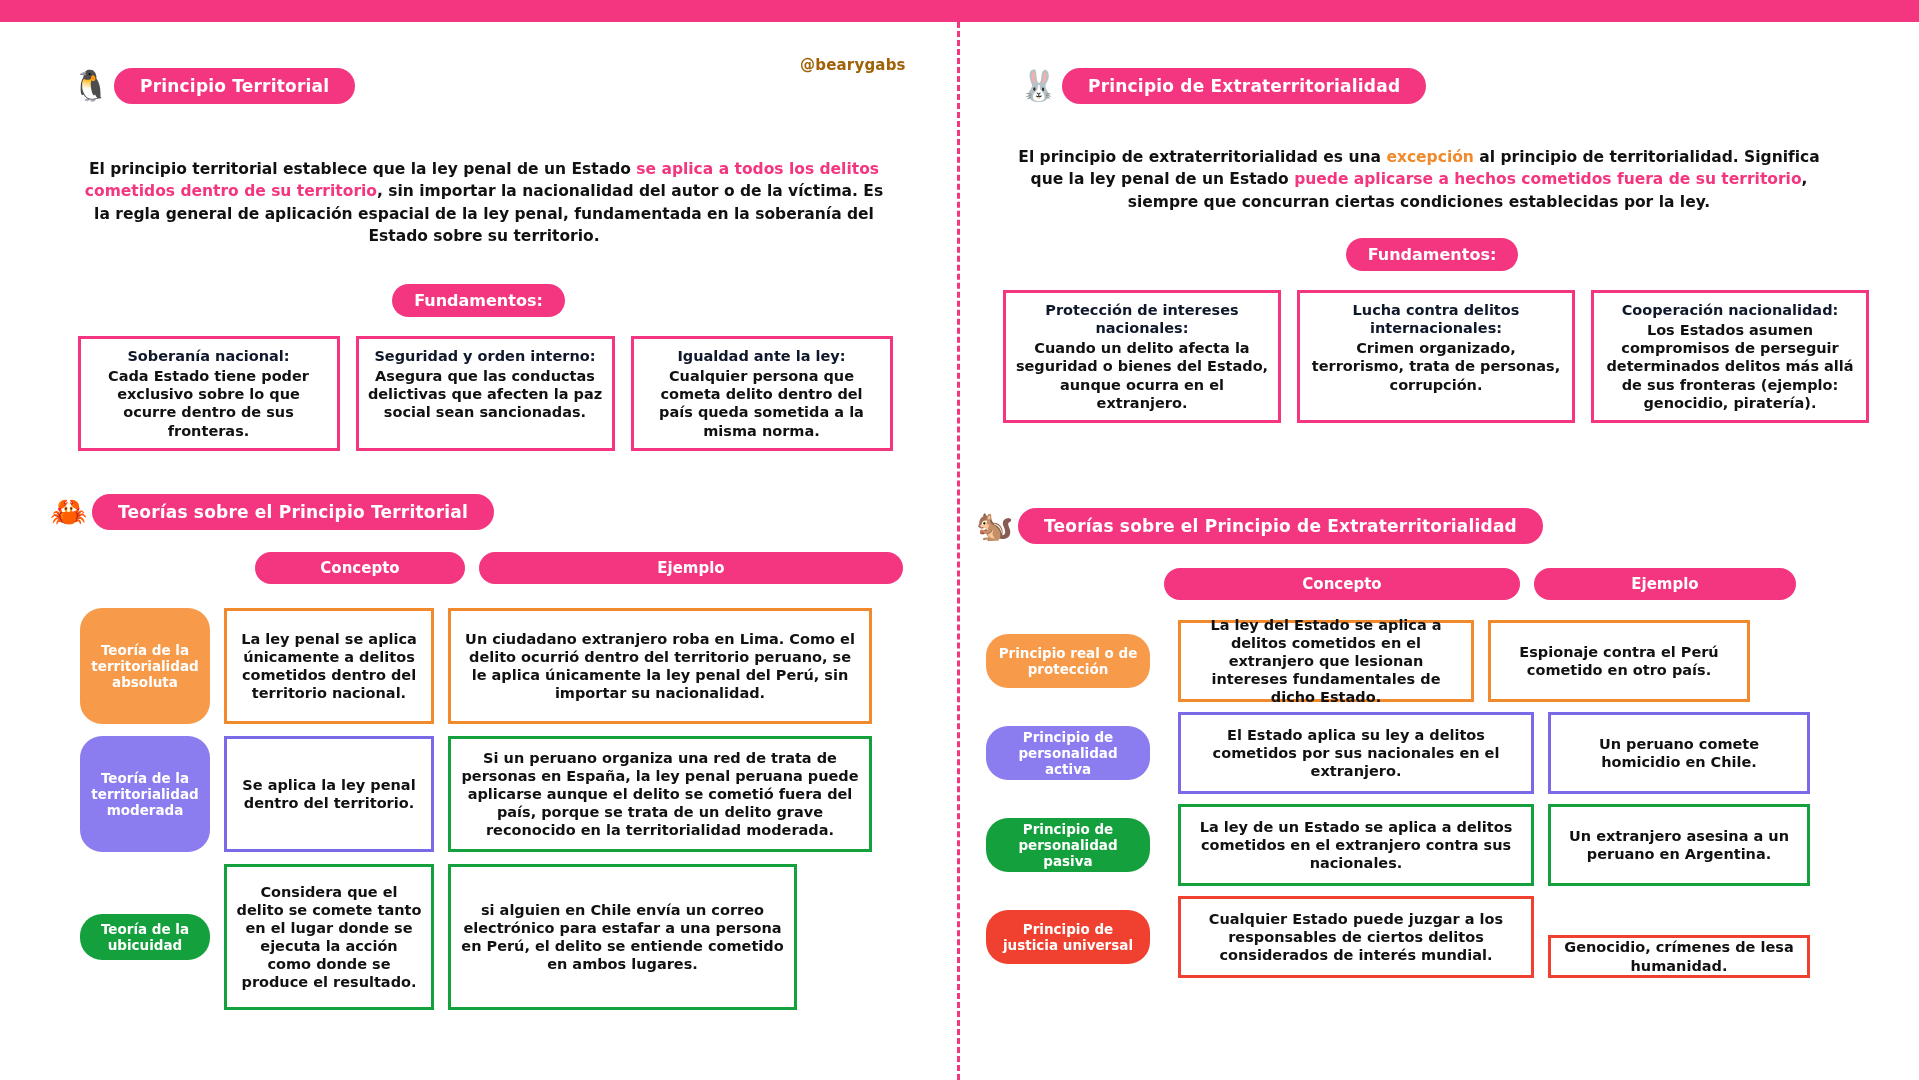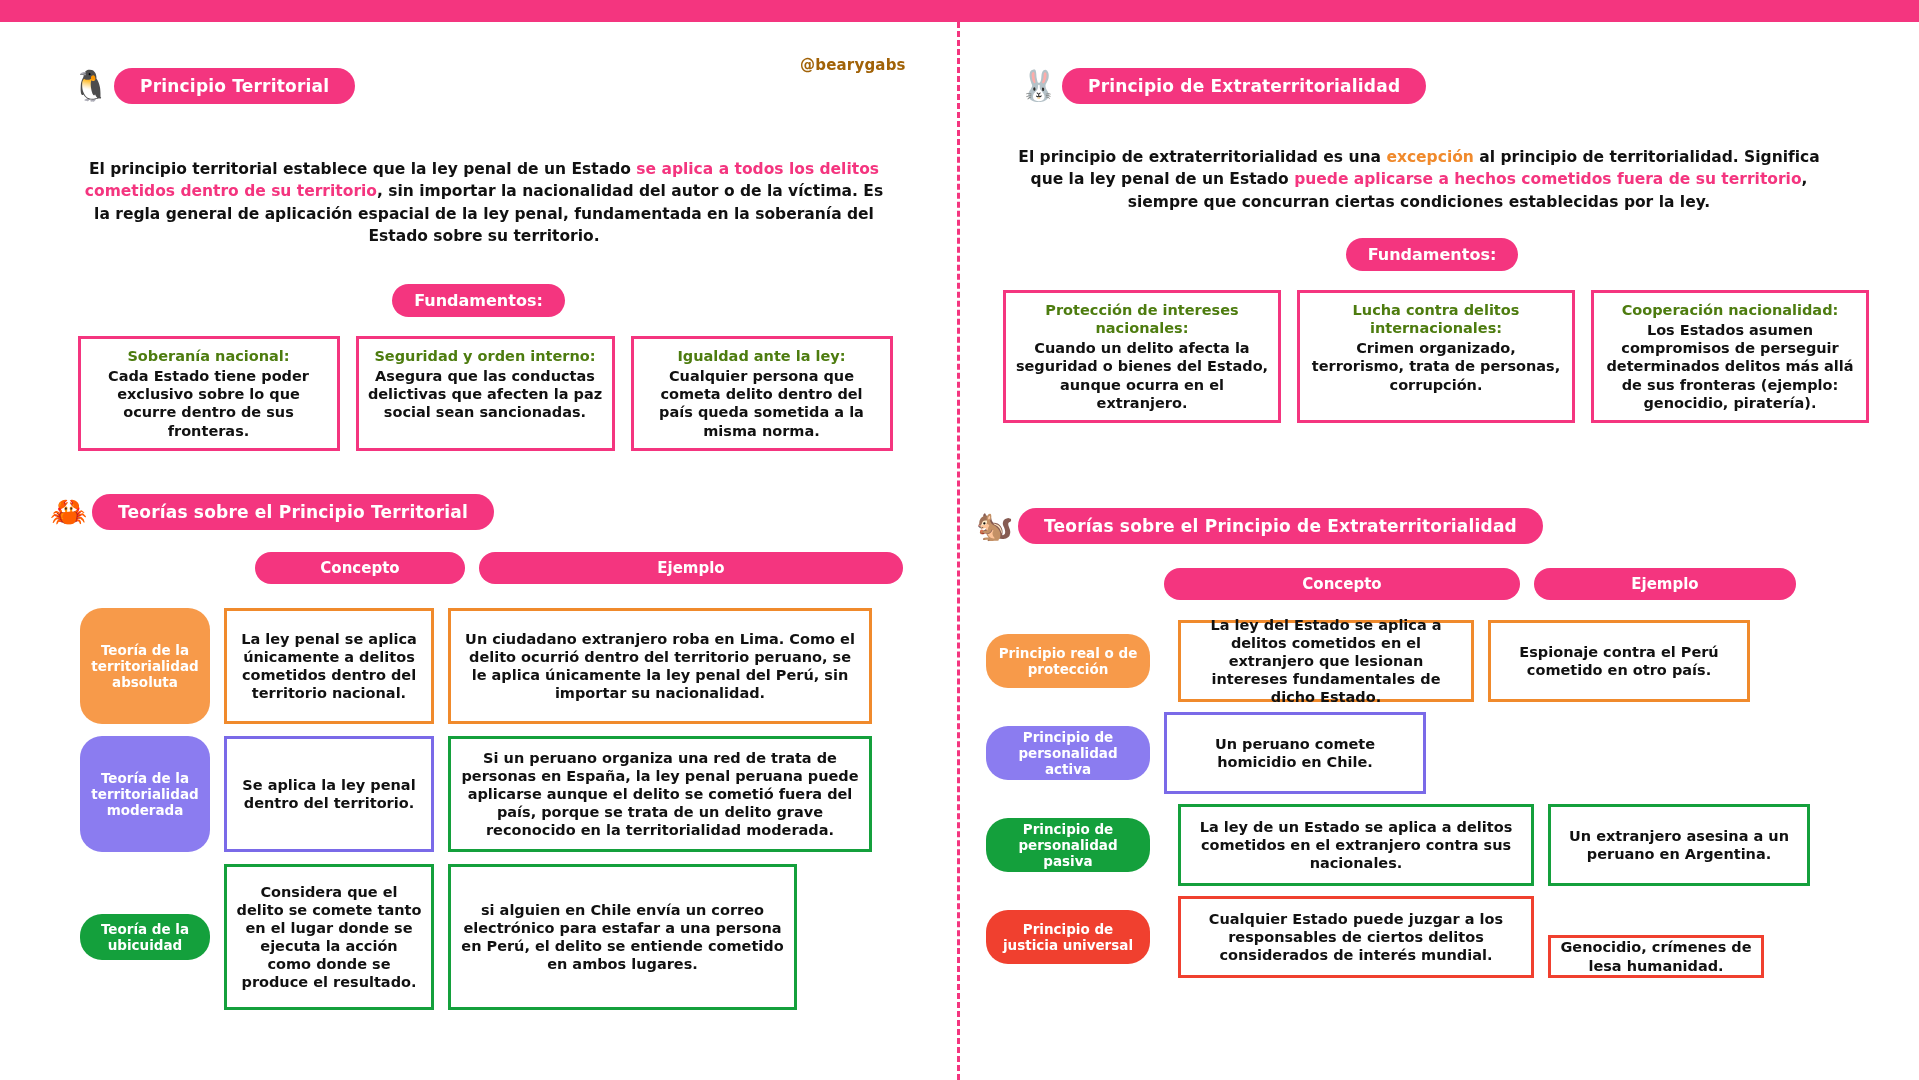--- a/index.html
+++ b/index.html
@@ -81,21 +81,21 @@
   }
   .fund-box {
     border: 3px solid #f4357f;
     padding: 8px 9px;
     text-align: center;
     font-size: 14.5px;
     font-weight: bold;
     line-height: 1.25;
     color: #111;
   }
-  .fund-box .t { color: #4d7c0f; display: block; margin-bottom: 2px; }
+  .fund-box .t { color: #0f172a; display: block; margin-bottom: 2px; }
 
   
   .colhead {
     background: #f4357f; color: #fff;
     font-weight: bold; font-size: 15px;
     text-align: center;
     border-radius: 20px;
     padding: 7px 10px;
   }
   .tag {
@@ -227,27 +227,28 @@
     </div>
 
     <div style="position:absolute; top:598px; left:24px;">
       <div class="grid-row" style="height:82px; margin-bottom:10px;">
         <div class="tag" style="width:164px; height:54px; align-self:center; background:#f79a4a; display:flex; align-items:center; justify-content:center;">Principio real o de protección</div>
         <div class="cell" style="width:296px; border-color:#f08a2c; margin-left:14px;">La ley del Estado se aplica a delitos cometidos en el extranjero que lesionan intereses fundamentales de dicho Estado.</div>
         <div class="cell" style="width:262px; border-color:#f08a2c;">Espionaje contra el Perú cometido en otro país.</div>
       </div>
       <div class="grid-row" style="height:82px; margin-bottom:10px;">
         <div class="tag" style="width:164px; height:54px; align-self:center; background:#8b7cf0; display:flex; align-items:center; justify-content:center;">Principio de personalidad activa</div>
+        <div class="cell" style="width:356px; border-color:#7a6ae8; margin-left:14px;">El Estado aplica su ley a delitos cometidos por sus nacionales en el extranjero.</div>
         <div class="cell" style="width:262px; border-color:#7a6ae8;">Un peruano comete homicidio en Chile.</div>
       </div>
       <div class="grid-row" style="height:82px; margin-bottom:10px;">
         <div class="tag" style="width:164px; height:54px; align-self:center; background:#14a03c; display:flex; align-items:center; justify-content:center;">Principio de personalidad pasiva</div>
         <div class="cell" style="width:356px; border-color:#14a03c; margin-left:14px;">La ley de un Estado se aplica a delitos cometidos en el extranjero contra sus nacionales.</div>
         <div class="cell" style="width:262px; border-color:#14a03c;">Un extranjero asesina a un peruano en Argentina.</div>
       </div>
       <div class="grid-row" style="height:82px;">
         <div class="tag" style="width:164px; height:54px; align-self:center; background:#f0402f; display:flex; align-items:center; justify-content:center;">Principio de justicia universal</div>
         <div class="cell" style="width:356px; border-color:#f0402f; margin-left:14px;">Cualquier Estado puede juzgar a los responsables de ciertos delitos considerados de interés mundial.</div>
-        <div class="cell" style="width:216px; border-color:#f0402f;margin-top:39px;">Genocidio, crímenes de lesa humanidad.</div>
+        <div class="cell" style="width:262px; border-color:#f0402f;margin-top:39px;">Genocidio, crímenes de lesa humanidad.</div>
       </div>
     </div>
   </div>
 </div>
 
 </body></html>

